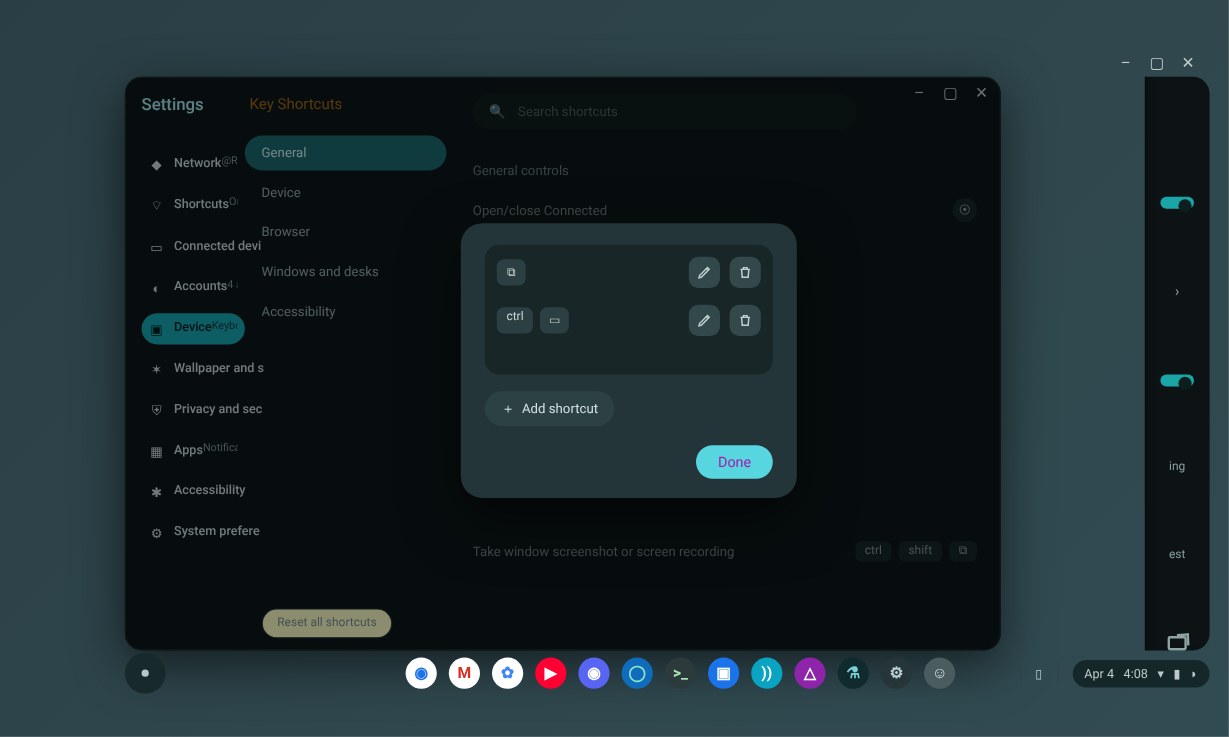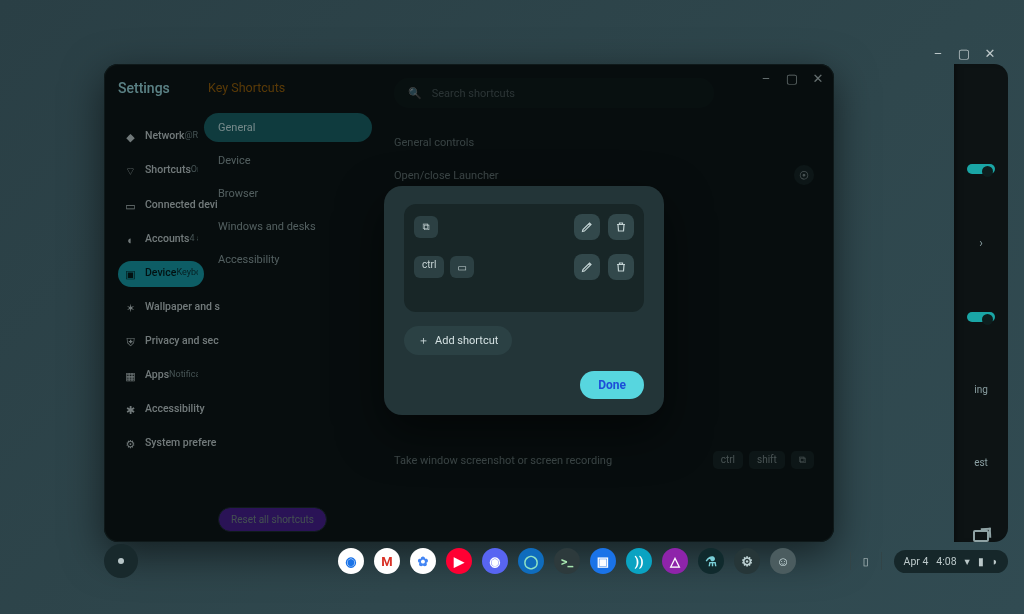--- a/index.html
+++ b/index.html
@@ -89,21 +89,21 @@
   .col2 h2 { font-size: 12.5px; color:#a16207; font-weight:400; margin-bottom: 18px; padding-left:4px }
   .cat {
     padding: 8px 14px;
     color:#94a5a7; font-size: 11px; border-radius: 16px;
     margin-bottom: 4px; cursor:pointer;
   }
   .cat.active { background: #1a646a; color: #cfeff1 }
   .reset {
     position:absolute; bottom:10px; left: 114px;
     font-size: 10px; color:#7a8c8e;
-    padding: 6px 12px; border-radius: 16px; background:#4c1d95;
+    padding: 6px 12px; border-radius: 16px; background:#fef9c3;
     border:1px solid #1c2b2c;
   }
 
   
   .content {
     flex: 1; padding: 14px 20px 0 14px; position:relative;
     filter: brightness(.78);
   }
   .search {
     height: 30px; background:#121d1e; border-radius: 30px;
@@ -141,21 +141,21 @@
   .shortcut-entry .left{display:flex;gap:6px}
   .kcap{background:#2c4043;border-radius:6px;padding:3px 8px;font-size:10px;color:#c8d5d6;min-width:20px;text-align:center}
   .kcap.sq{width:24px;height:22px;padding:0;display:flex;align-items:center;justify-content:center}
   .shortcut-entry .right{display:flex;gap:8px}
   .iconbtn{width:26px;height:26px;border-radius:8px;background:#32484b;display:flex;align-items:center;justify-content:center;color:#c2d2d3;cursor:pointer;font-size:12px}
   .add-btn{
     display:inline-flex;align-items:center;gap:6px;
     background:#2b4144;border-radius:18px;padding:7px 14px;font-size:11px;color:#d4e1e2;cursor:pointer
   }
   .dialog-actions{display:flex;justify-content:flex-end;margin-top:16px}
-  .done{background:#57d6df;color:#1d4ed8;font-weight:700;border-radius:18px;padding:7px 18px;font-size:12px;cursor:pointer}
+  .done{background:#57d6df;color:#a21caf;font-weight:400;border-radius:18px;padding:7px 18px;font-size:12px;cursor:pointer}
 
   
   .shelf {
     position:absolute;left:104px;right:16px;bottom:34px;height:38px;
     display:flex;align-items:center;
   }
   .launcher{width:34px;height:34px;border-radius:50%;background:#18292c;display:flex;align-items:center;justify-content:center;color:#b7c5c7;margin-right:200px;}
   .launcher::after{content:"";width:6px;height:6px;border-radius:50%;background:#b7c5c7}
   .apps{display:flex;gap:10px;align-items:center}
   .appicon{width:26px;height:26px;border-radius:50%;display:flex;align-items:center;justify-content:center;font-size:13px;font-weight:700;color:#fff}
@@ -275,21 +275,21 @@
   </div>
   <div class="reset">Reset all shortcuts</div>
 
   <div class="content">
     <div class="search">
       <span>🔍</span>
       <span>Search shortcuts</span>
     </div>
     <div class="section-label">General controls</div>
     <div class="shortcut-row">
-      <span>Open/close Launcher</span>
+      <span>Open/close Connected</span>
       <span class="keys">
           <span class="key round">⦿</span>
         </span>
     </div>
     <div style="height:250px"></div>
     <div class="shortcut-row">
       <span>Take window screenshot or screen recording</span>
       <span class="keys">
         <span class="key">ctrl</span>
         <span class="key">shift</span>

